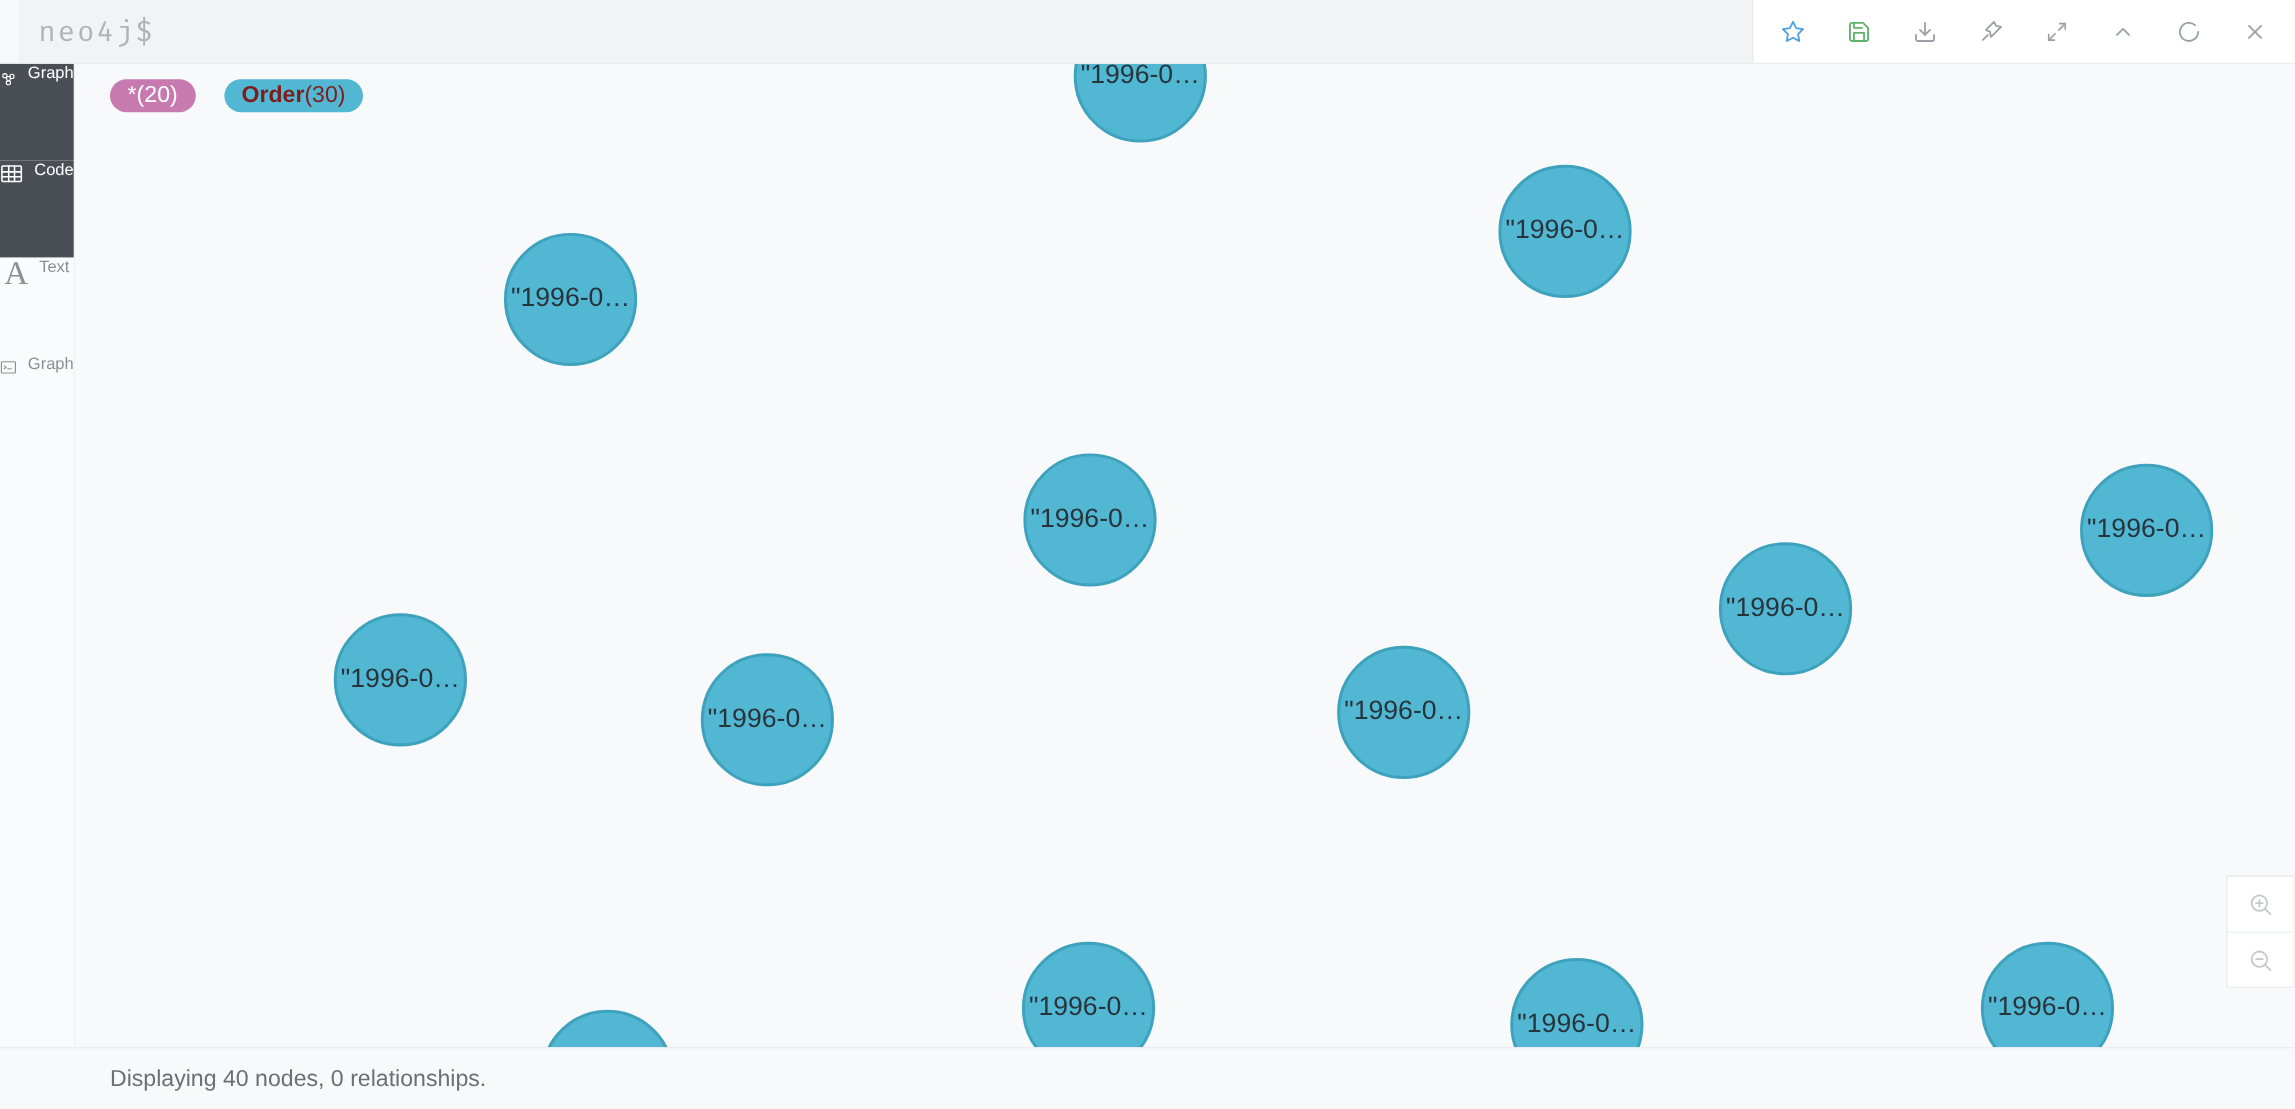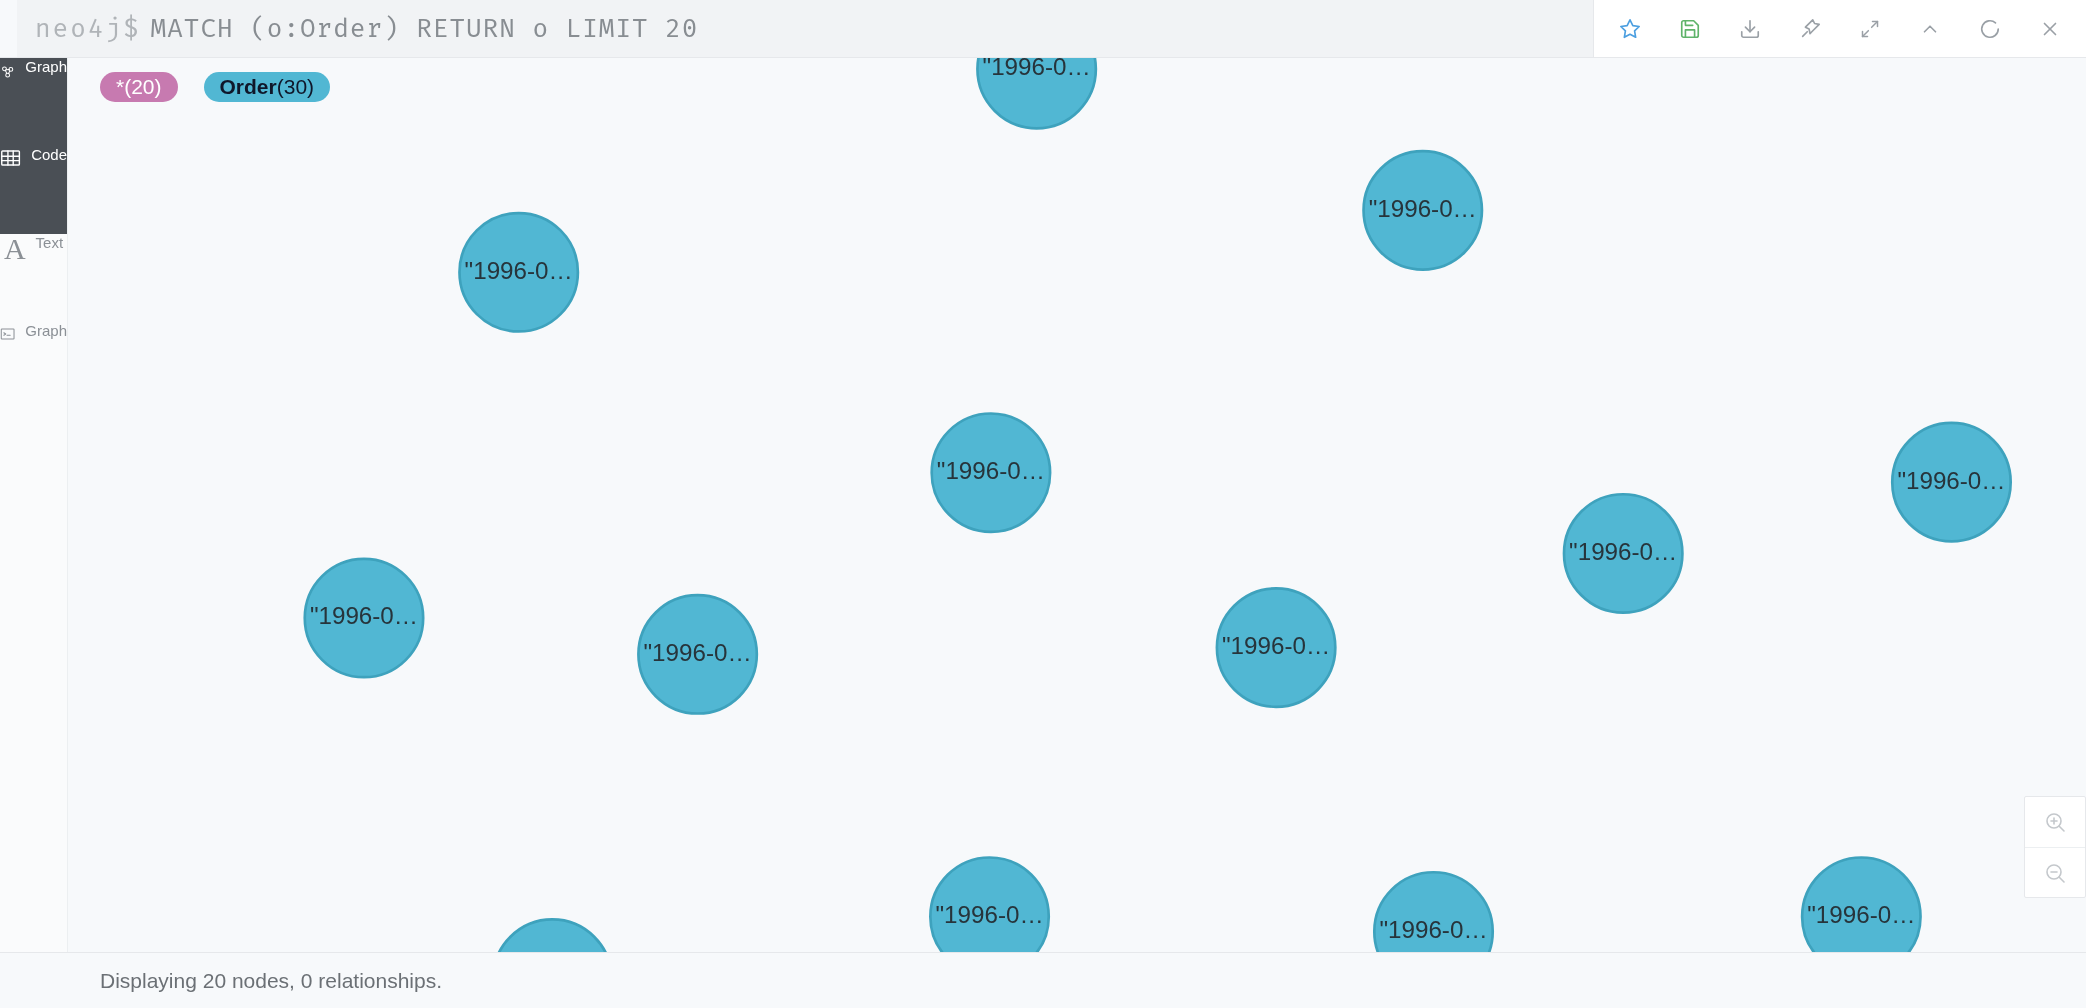--- a/index.html
+++ b/index.html
@@ -57,21 +57,21 @@
   
   .canvas-wrap { flex: 1; position: relative; background: #f7f9fb; overflow: hidden; }
   .chips {
     position: absolute; top: 14px; left: 32px; display: flex; gap: 26px; z-index: 5;
   }
   .chip {
     height: 30px; border-radius: 15px; display: inline-flex; align-items: center;
     padding: 0 16px; font-size: 21px; cursor: pointer;
   }
   .chip.all { background: #c77ab0; color: #fff; font-weight: 500; }
-  .chip.order { background: #51b7d3; color: #0f172a; }
+  .chip.order { background: #51b7d3; color: #7f1d1d; }
   .chip.order .bold { font-weight: 700; }
 
   svg.graph { width: 100%; height: 100%; }
   .node-circle {
     fill: #51b7d3; stroke: #3ea2bd; stroke-width: 2; cursor: pointer;
   }
   .node-text {
     font-size: 18px; fill: #27343b; text-anchor: middle; dominant-baseline: middle;
     pointer-events: none;
   }
@@ -95,21 +95,20 @@
   }
 </style>
 </head>
 <body>
 
 <div class="app">
 
   <div class="query-bar">
     <div class="query-input-wrap">
       <span class="query-prompt">neo4j$</span>
-      <span class="query-text">MATCH (o:Order) RETURN o LIMIT 20</span>
     </div>
     <div class="query-actions">
       <div class="qa-btn star">
         <svg width="22" height="22" viewBox="0 0 24 24" fill="none" stroke-width="1.8" stroke-linecap="round" stroke-linejoin="round">
             <polygon points="12 2 15.09 8.26 22 9.27 17 14.14 18.18 21.02 12 17.77 5.82 21.02 7 14.14 2 9.27 8.91 8.26 12 2"></polygon>
           </svg>
       </div>
       <div class="qa-btn save">
         <svg width="22" height="22" viewBox="0 0 24 24" fill="none" stroke-width="1.8" stroke-linecap="round" stroke-linejoin="round">
             <path d="M19 21H5a2 2 0 0 1-2-2V5a2 2 0 0 1 2-2h11l5 5v11a2 2 0 0 1-2 2z"></path>
@@ -276,16 +275,16 @@
               <line x1="21" y1="21" x2="16" y2="16"></line>
               <line x1="8" y1="11" x2="14" y2="11"></line>
             </svg>
         </div>
       </div>
     </div>
 
   </div>
 
   <div class="status-bar">
-    <span>Displaying 20 nodes, 0 relationships.</span>
+    <span>Displaying 40 nodes, 0 relationships.</span>
   </div>
 
 </div>
 
 </body></html>

